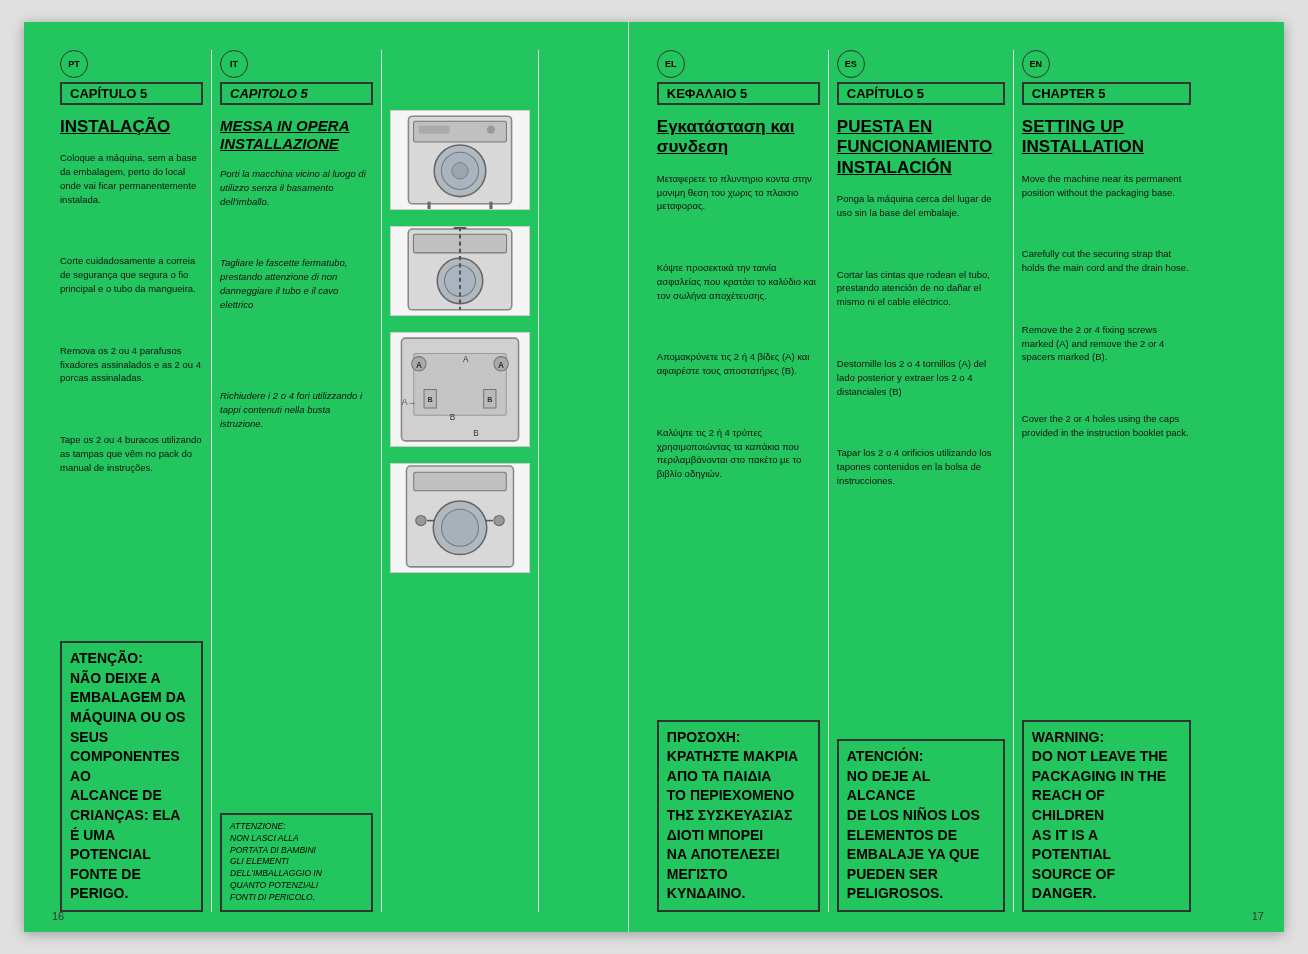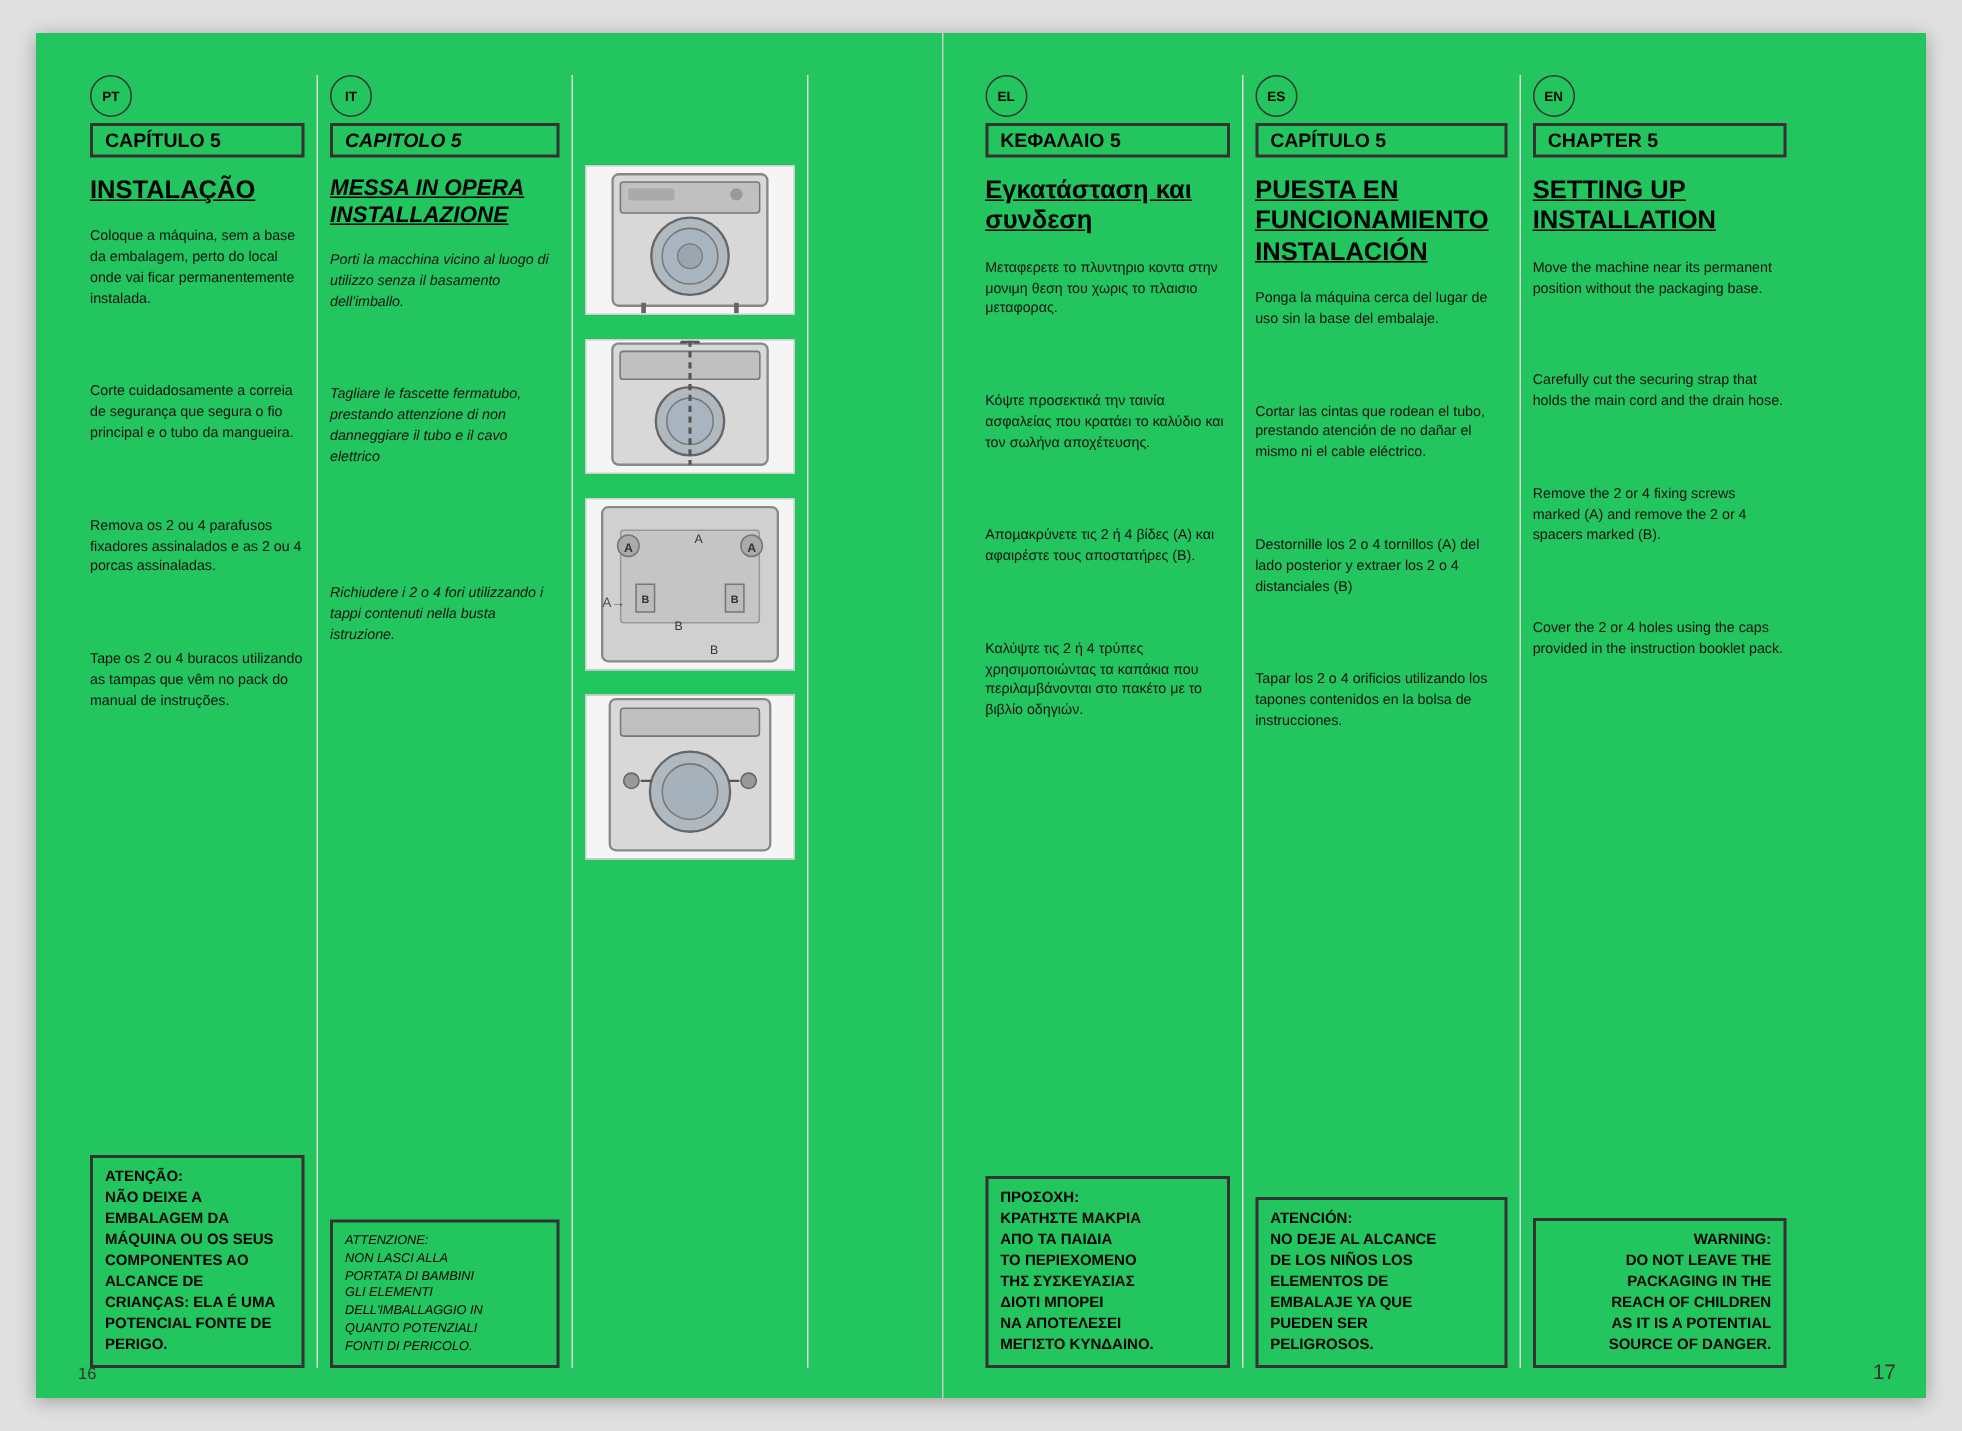--- a/index.html
+++ b/index.html
@@ -93,21 +93,21 @@
     .step-text-italic {
       font-size: 9.5px;
       font-style: italic;
       line-height: 1.45;
       margin-bottom: 18px;
       color: #111;
     }
     .warning-box {
       border: 2px solid #333;
       padding: 6px 8px;
-      font-size: 10px;
+      font-size: 14px;
       font-weight: bold;
       margin-top: auto;
       line-height: 1.4;
     }
     .warning-box-italic {
       border: 2px solid #333;
       padding: 6px 8px;
       font-size: 8.5px;
       font-style: italic;
       font-weight: normal;
@@ -118,21 +118,21 @@
       position: absolute;
       bottom: 10px;
       left: 28px;
       font-size: 11px;
       color: #333;
     }
     .page-number-right {
       position: absolute;
       bottom: 10px;
       right: 20px;
-      font-size: 14px;
+      font-size: 11px;
       color: #333;
       text-align: right;
     }
     
     .img-placeholder {
       width: 140px;
       background: #f5f5f5;
       border: 1px solid #ccc;
       display: flex;
       align-items: center;
@@ -330,21 +330,21 @@
       <div class="section-title" style="white-space:pre-line;">SETTING UP INSTALLATION</div>
 
       <div class="step-text">Move the machine near its permanent position without the packaging base.</div>
       <div class="spacer-lg"></div>
       <div class="step-text">Carefully cut the securing strap that holds the main cord and the drain hose.</div>
       <div class="spacer-lg"></div>
       <div class="step-text">Remove the 2 or 4 fixing screws marked (A) and remove the 2 or 4 spacers marked (B).</div>
       <div class="spacer-lg"></div>
       <div class="step-text">Cover the 2 or 4 holes using the caps provided in the instruction booklet pack.</div>
 
-      <div class="warning-box" style="white-space: pre-line; text-align: right;">WARNING:
+      <div class="warning-box" style="white-space: pre-line;">WARNING:
 DO NOT LEAVE THE
 PACKAGING IN THE
 REACH OF CHILDREN
 AS IT IS A POTENTIAL
 SOURCE OF DANGER.</div>
     </div>
 
   </div>
 
   <div class="page-number-left">16</div>

